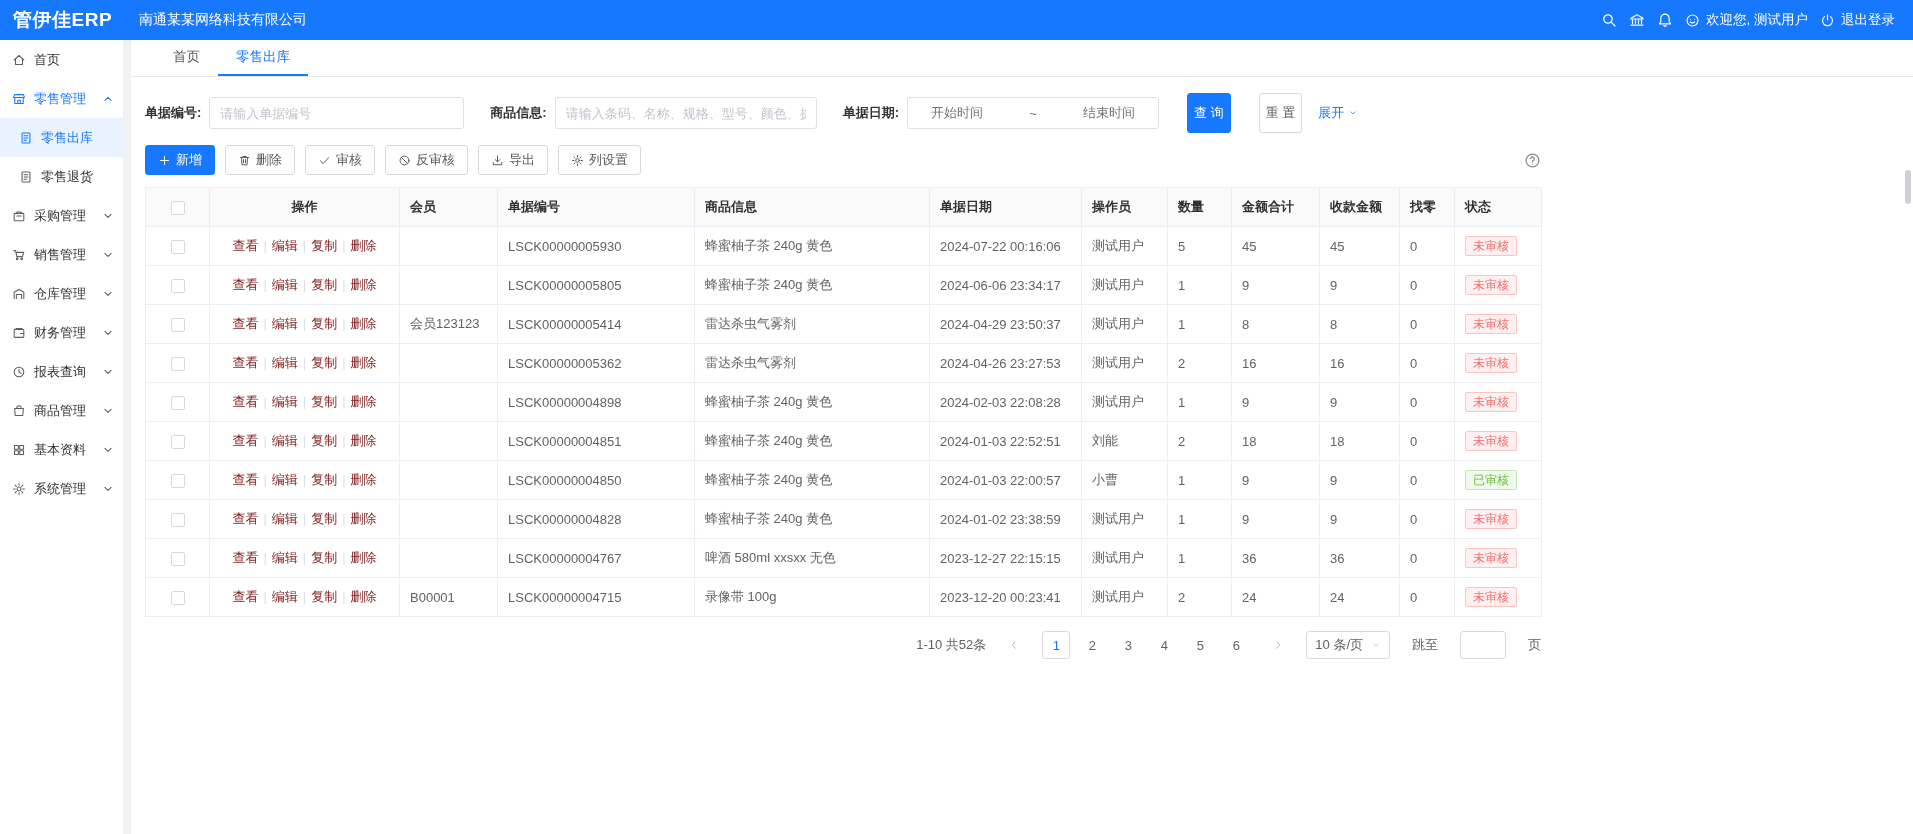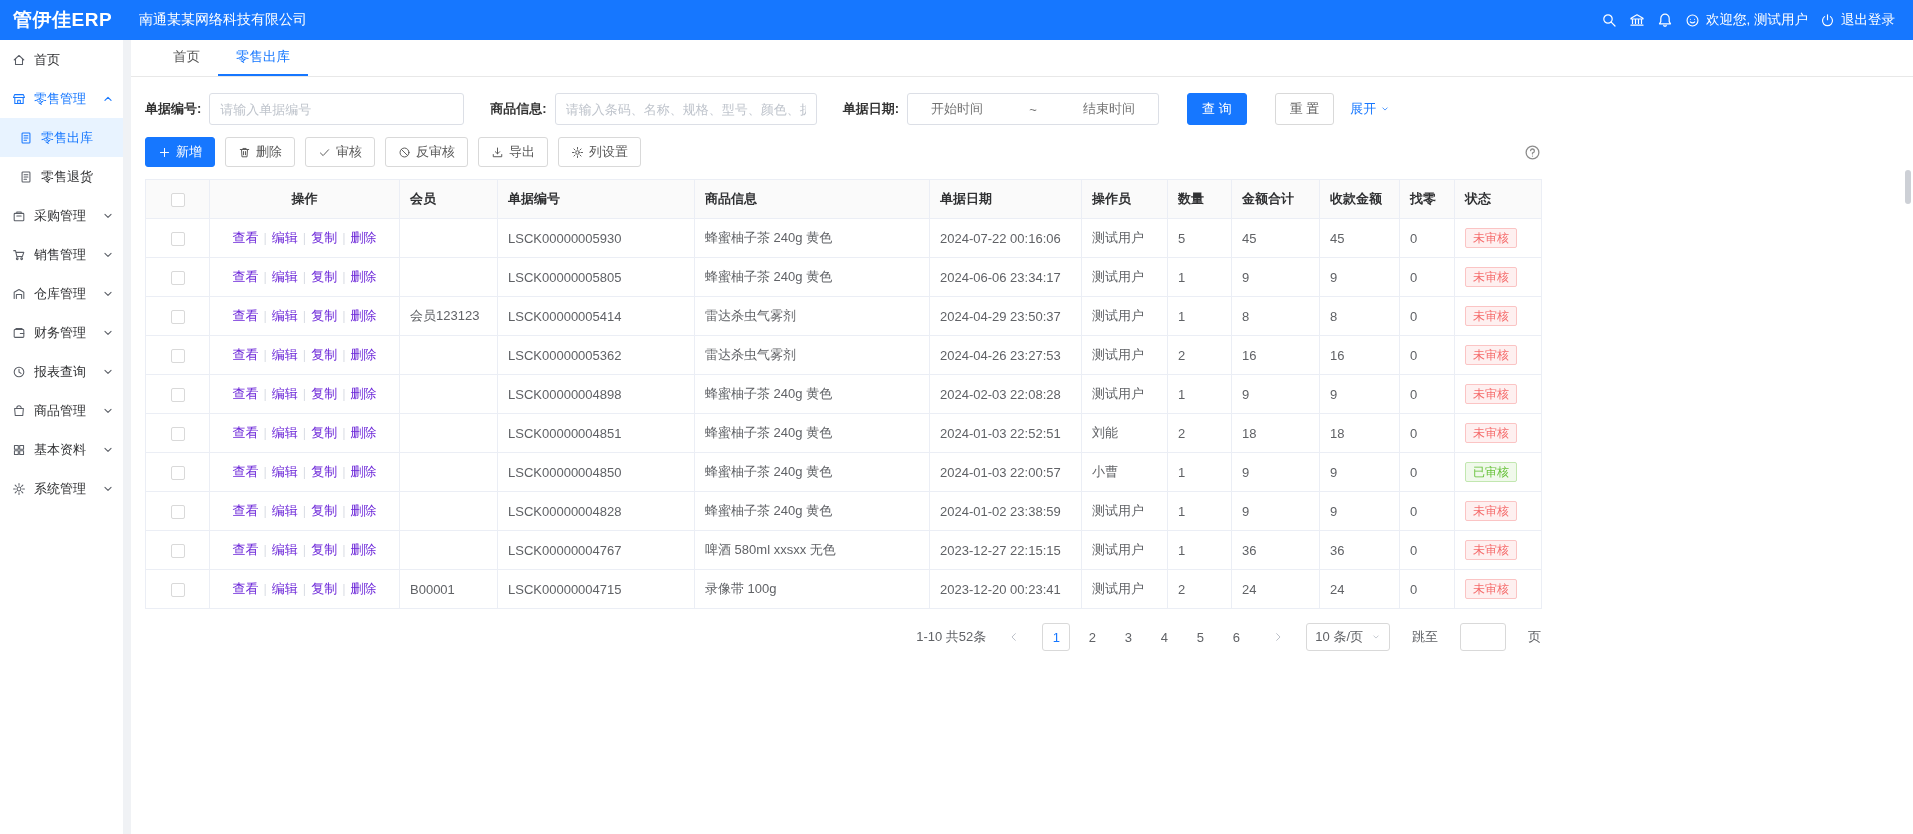--- a/index.html
+++ b/index.html
@@ -45,42 +45,42 @@
 
   
   .filters{display:flex;align-items:center;font-size:13px}
   .flabel{font-weight:bold;color:#333;margin-right:8px;white-space:nowrap}
   .ml{margin-left:26px}
   .finput{height:32px;border:1px solid #dcdfe6;border-radius:3px;padding:0 10px;font-size:13px;color:#333;outline:none}
   .finput::placeholder{color:#bfc4cc}
   .w1{width:255px}
   .w2{width:262px}
   .daterange{height:32px;width:252px;border:1px solid #dcdfe6;border-radius:3px;display:flex;align-items:center;justify-content:space-around;color:#737373;font-size:13px;cursor:pointer}
-  .btn{height:32px;padding:0 14px;border:1px solid #d9d9d9;background:#fff;border-radius:3px;font-size:13px;color:#595959;cursor:pointer;display:inline-flex;align-items:center;gap:5px;white-space:nowrap}
+  .btn{height:40px;padding:0 6px;border:1px solid #d9d9d9;background:#fff;border-radius:3px;font-size:13px;color:#595959;cursor:pointer;display:inline-flex;align-items:center;gap:5px;white-space:nowrap}
   .btn.primary{background:#1677ff;border-color:#1677ff;color:#fff}
   .ml-lg{margin-left:28px}
   .ml-sm{margin-left:28px}
   .expand{color:#1677ff;display:inline-flex;align-items:center;gap:4px;margin-left:16px;cursor:pointer}
   .icon.xs svg{width:10px;height:10px}
 
   
   .toolbar{width:1396px;margin-top:12px;display:flex;gap:10px;align-items:center}
   .toolbar .btn{height:30px;padding:0 12px}
   .toolbar .icon svg{width:13px;height:13px}
   .help{margin-left:auto;color:#8c8c8c;cursor:pointer}
   .help svg{width:17px;height:17px}
 
   
   table.data{border-collapse:collapse;table-layout:fixed;margin-top:12px;width:1396px}
   .data th,.data td{border:1px solid #ebeef5;height:39px;padding:0 10px;font-size:13px;text-align:left;overflow:hidden;white-space:nowrap;text-overflow:ellipsis}
   .data th{background:#fafafa;color:#303133;font-weight:bold}
   .data td{color:#606266}
   .data .center{text-align:center}
   .checkbox{display:inline-block;width:14px;height:14px;border:1px solid #d9d9d9;border-radius:2px;background:#fff;vertical-align:middle;cursor:pointer}
-  .actions a{color:#6d28d9;cursor:pointer;margin:4px 2px;text-decoration:none}
+  .actions a{color:#7f1d1d;cursor:pointer;margin:4px 2px;text-decoration:none}
   .sep{color:#dcdfe6;margin:0 3px}
   .badge{display:inline-block;font-size:12px;line-height:18px;padding:0 7px;border-radius:2px}
   .badge.red{color:#f56c6c;background:#fef0f0;border:1px solid #fbc4c4}
   .badge.green{color:#67c23a;background:#f0f9eb;border:1px solid #c2e7b0}
 
   
   .pagination{width:1396px;margin-top:14px;display:flex;justify-content:flex-end;align-items:center;gap:22px;font-size:13px;color:#606266;padding-bottom:20px}
   .pg-btn{color:#b4b9c2;cursor:pointer;display:flex;align-items:center}
   .pg-btn svg{width:12px;height:12px}
   .pg-pages{display:flex;gap:8px;align-items:center}

